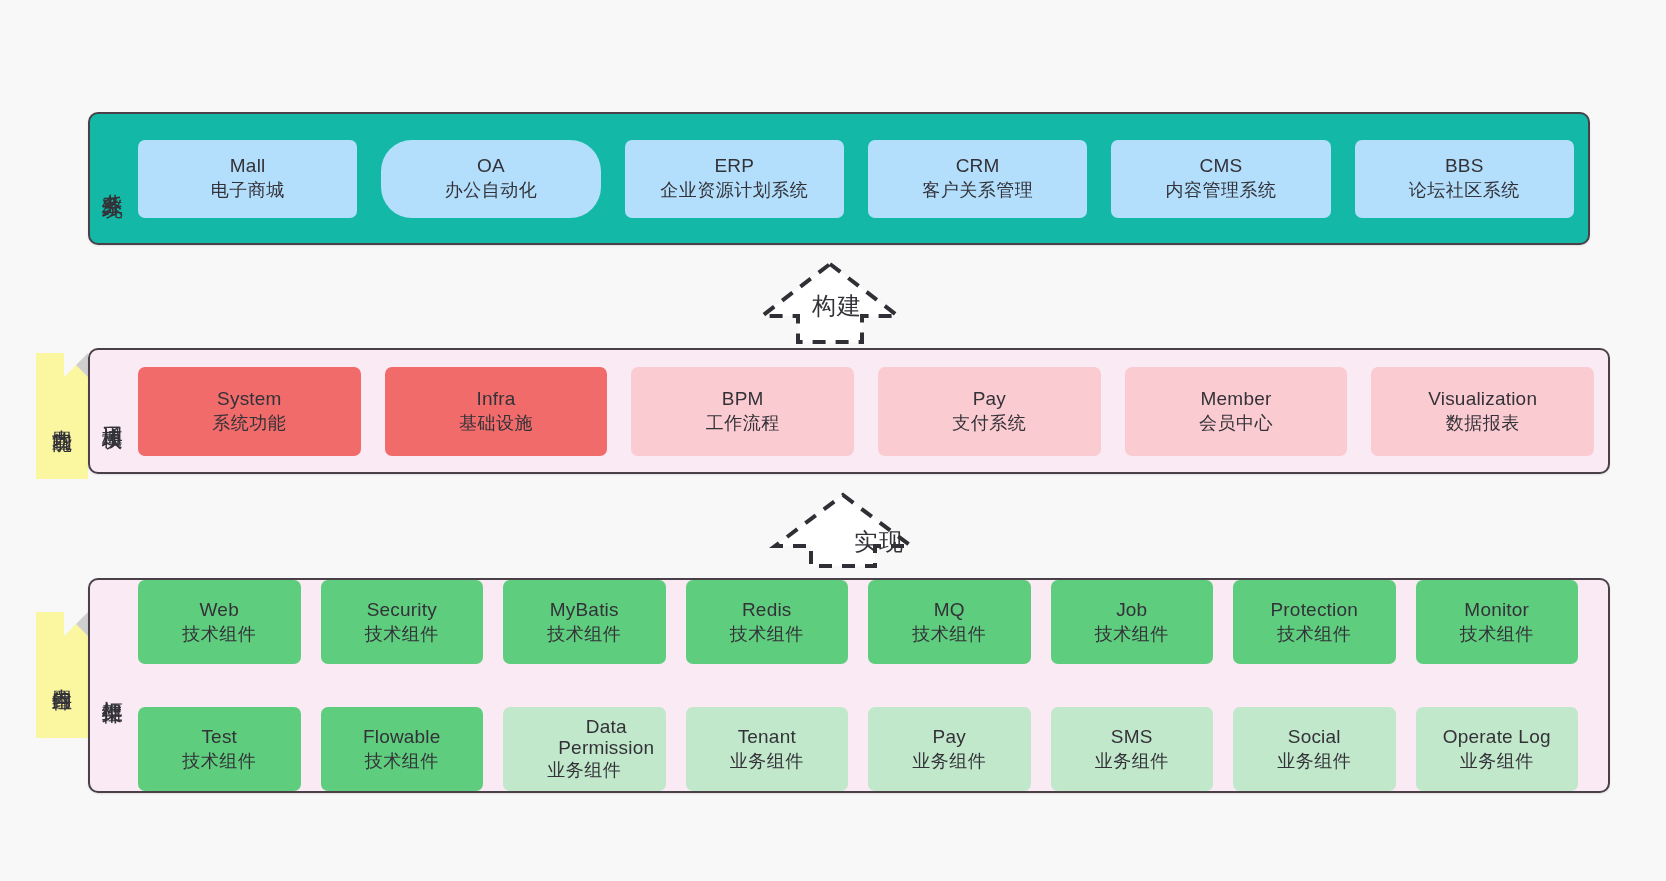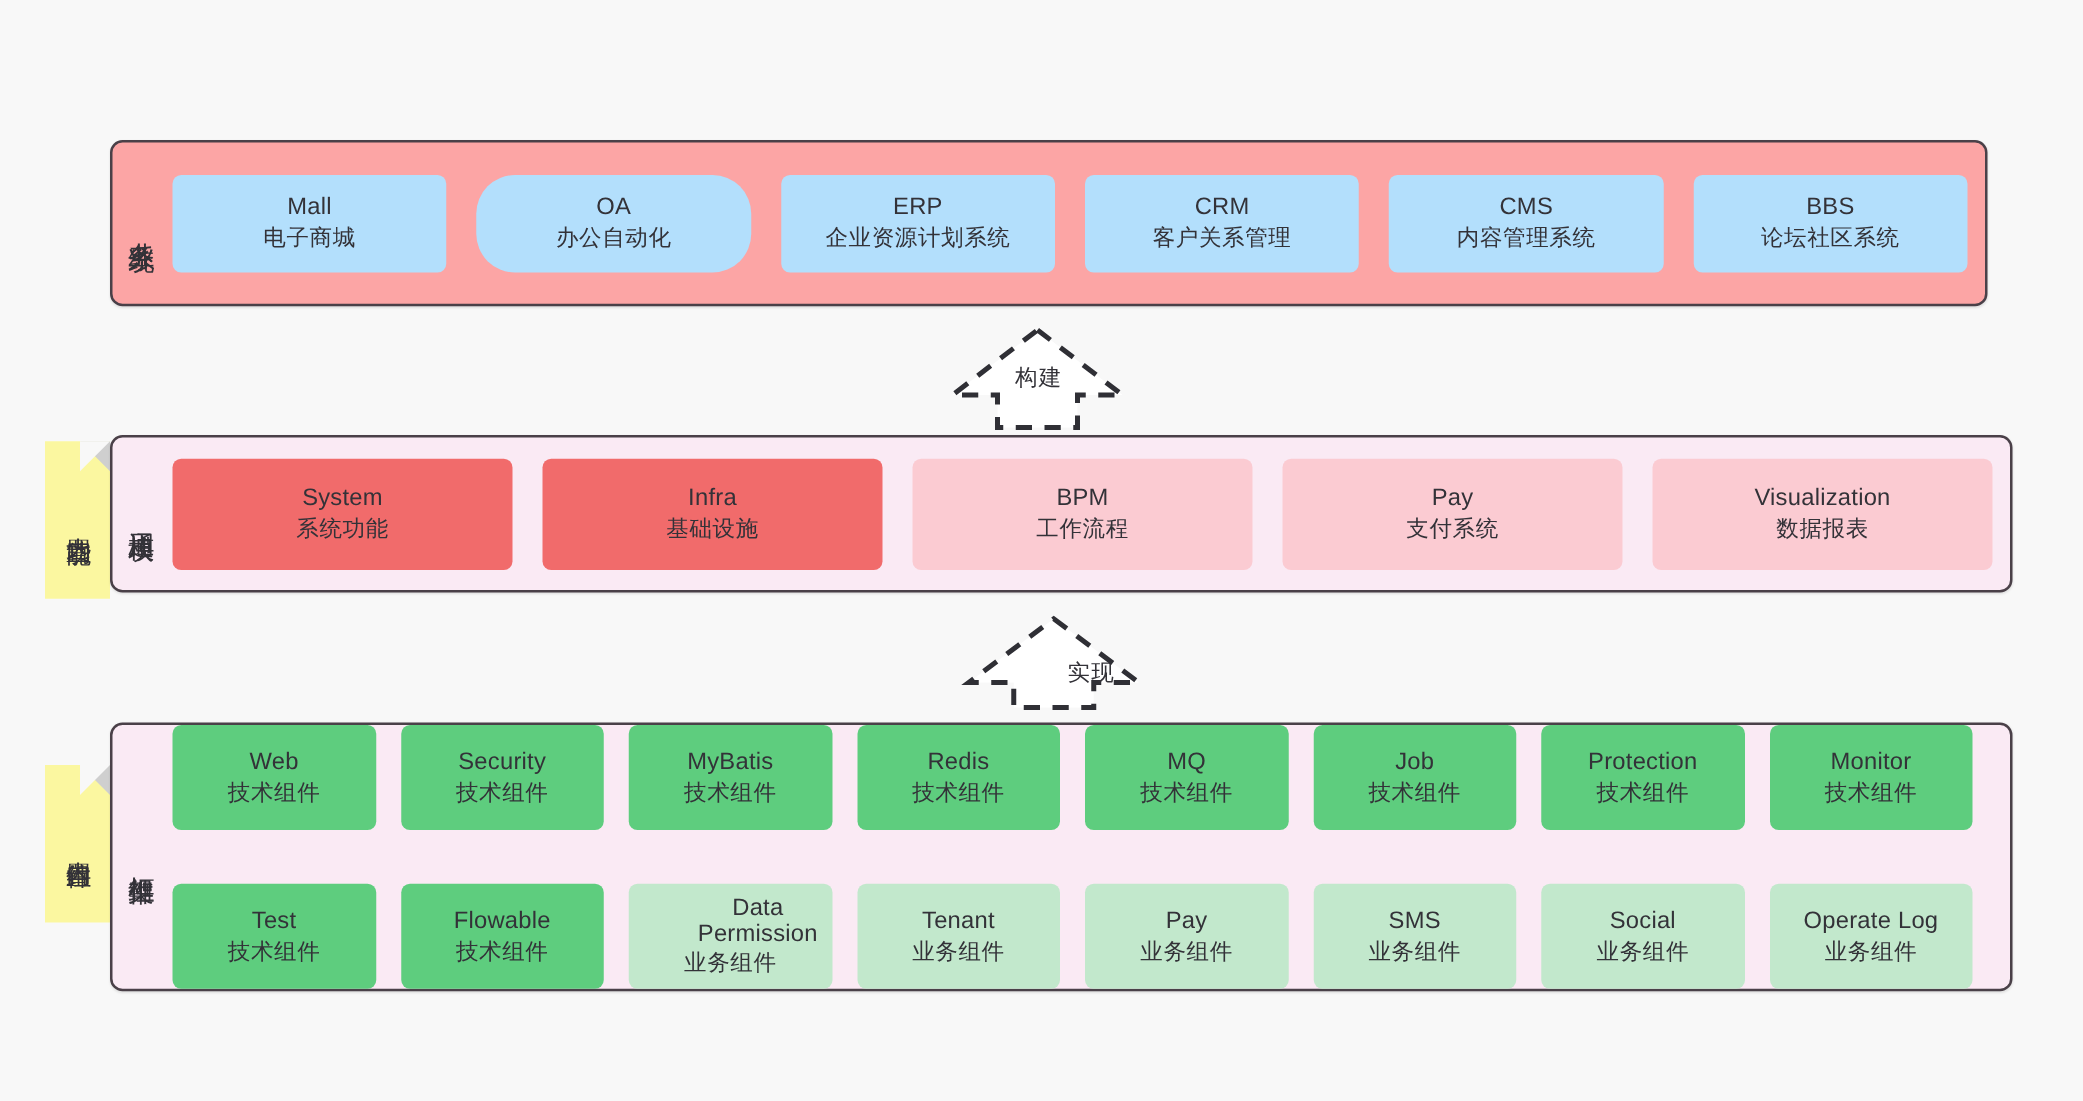--- a/index.html
+++ b/index.html
@@ -128,34 +128,34 @@
     border-bottom: 24px solid transparent;
   }
 
   
   .arrow {
     position: absolute;
     pointer-events: none;
   }
   .arrow-label {
     position: absolute;
-    font-size: 18px;
+    font-size: 24px;
     letter-spacing: 1px;
     color: #333238;
     background: transparent;
     user-select: none;
     white-space: nowrap;
   }
 </style>
 </head>
 <body style="background: rgb(248, 248, 248);">
 
 <div class="canvas">
 
-  <div class="layer" id="layer-business" style="left: 88px; top: 112px; width: 1502px; height: 133px; background: #fca5a5; border-color: rgb(74, 64, 72);">
+  <div class="layer" id="layer-business" style="left: 88px; top: 112px; width: 1502px; height: 133px; background: #14b8a6; border-color: rgb(74, 64, 72);">
     <div class="layer-title">业务系统</div>
     <div class="layer-body">
       <div class="row">
         <div class="node blue" style="background: rgb(179, 223, 252);">
           <span class="en">Mall</span>
           <span class="cn">电子商城</span>
         </div>
         <div class="node blue" style="background: rgb(179, 223, 252); border-radius: 31px;">
           <span class="en">OA</span>
           <span class="cn">办公自动化</span>
@@ -207,20 +207,24 @@
         </div>
         <div class="node pink" style="background: rgb(251, 203, 210);">
           <span class="en">BPM</span>
           <span class="cn">工作流程</span>
         </div>
         <div class="node pink" style="background: rgb(251, 203, 210);">
           <span class="en">Pay</span>
           <span class="cn">支付系统</span>
         </div>
         <div class="node pink" style="background: rgb(251, 203, 210);">
+          <span class="en">Member</span>
+          <span class="cn">会员中心</span>
+        </div>
+        <div class="node pink" style="background: rgb(251, 203, 210);">
           <span class="en">Visualization</span>
           <span class="cn">数据报表</span>
         </div>
       </div>
     </div>
   </div>
 
   <div class="arrow" style="left:768px; top:490px; width:150px; height:80px;">
     <svg width="150" height="80" viewBox="0 0 150 80">
       <path d="M 75 5 L 143 56 L 107 56 L 107 76 L 43 76 L 43 56 L 7 56 Z" fill="#ffffff" stroke="#2f2f35" stroke-width="4" stroke-dasharray="13 10" stroke-linejoin="miter"></path>

